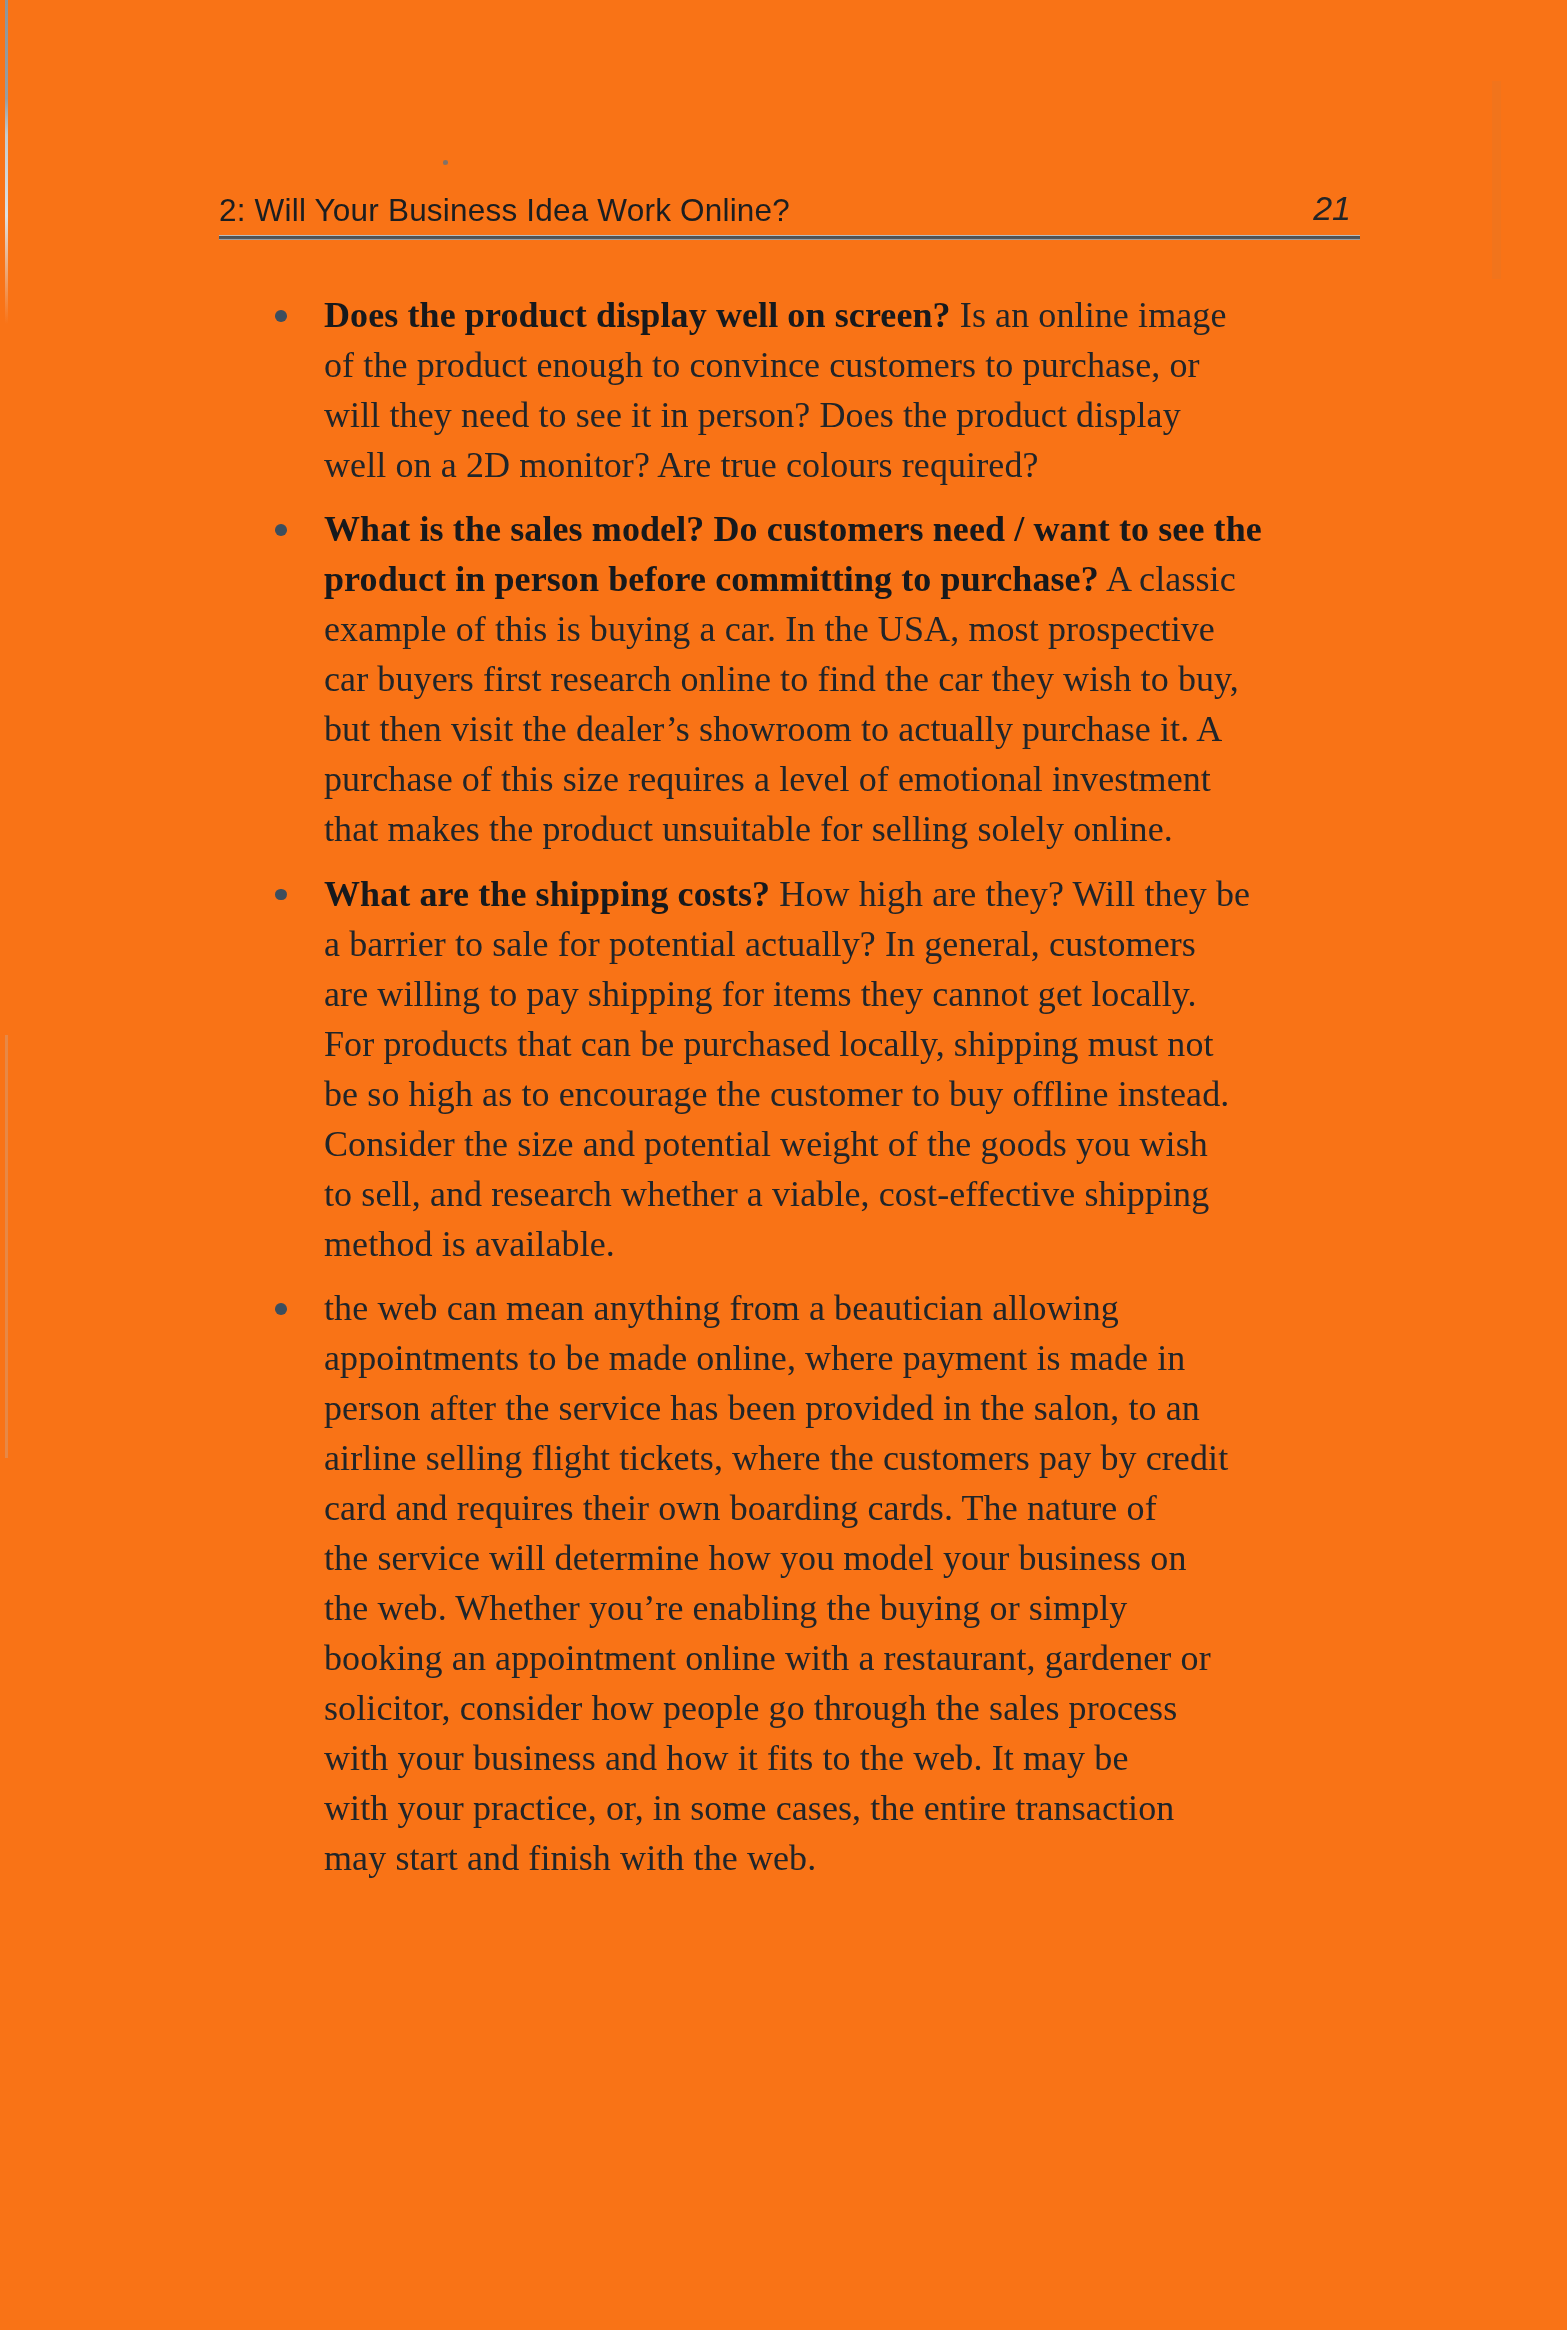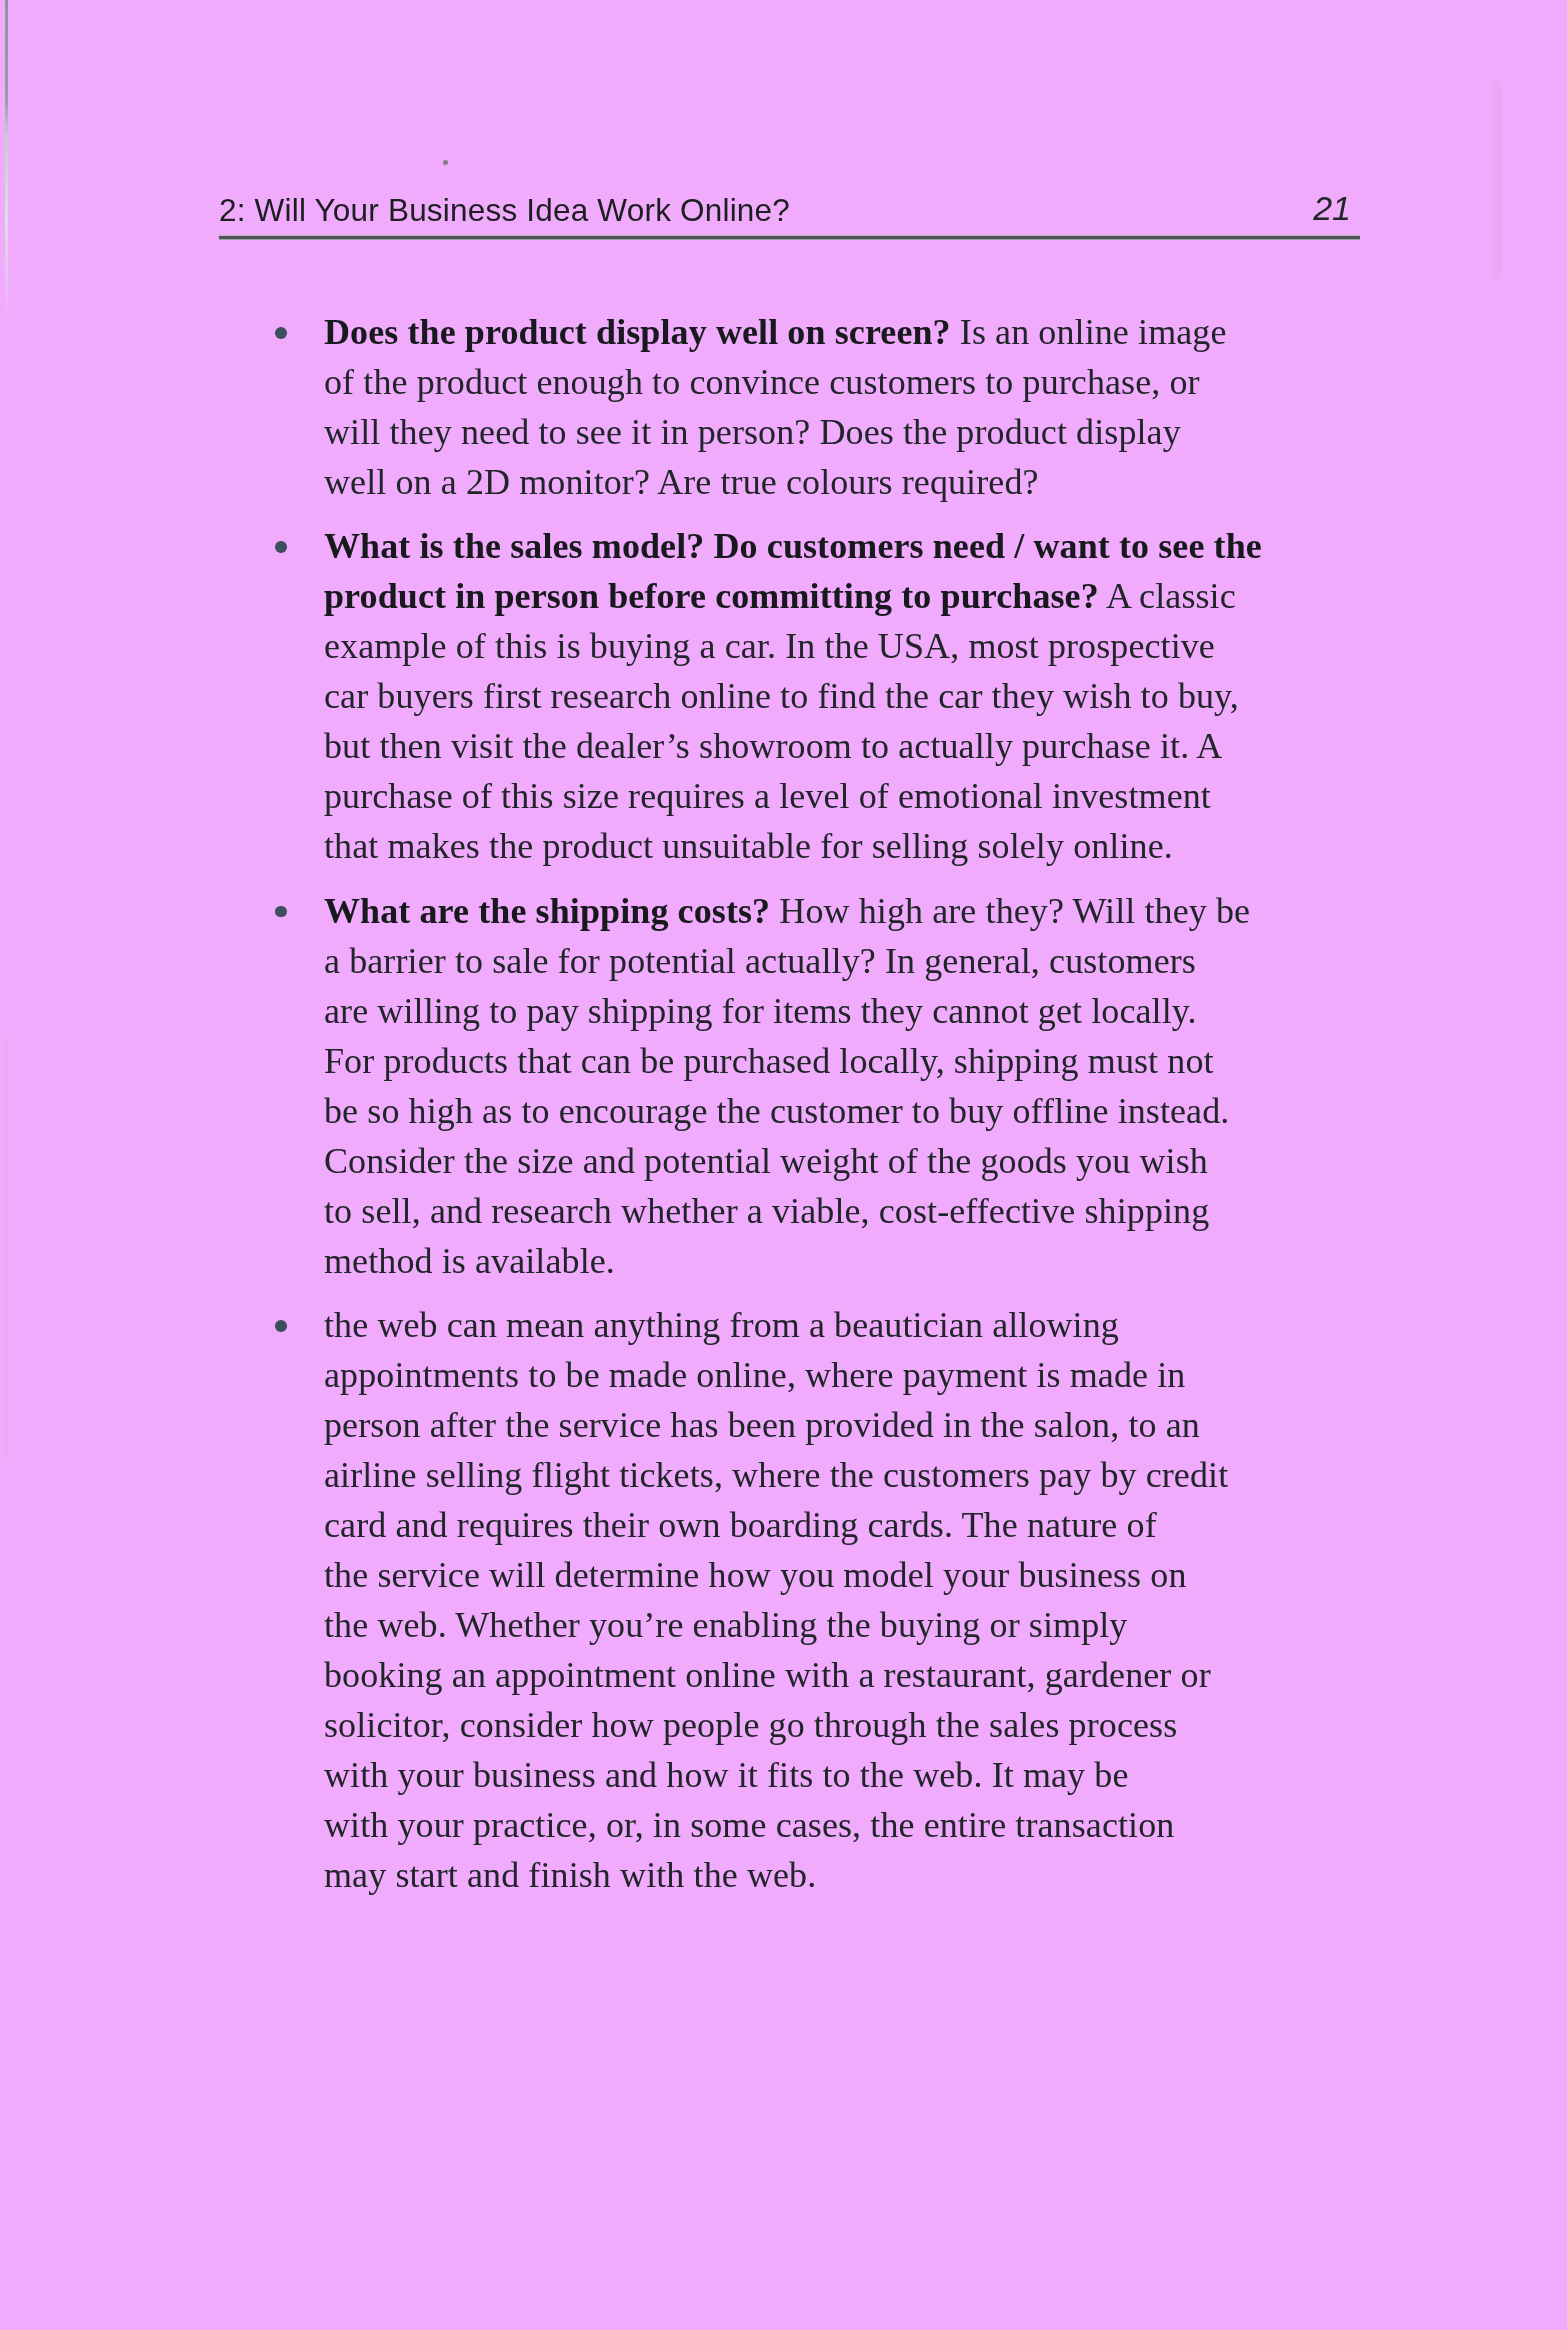--- a/index.html
+++ b/index.html
@@ -4,21 +4,21 @@
 <style>
   html, body {
     margin: 0;
     padding: 0;
     background: #ffffff;
   }
   .page {
     position: relative;
     width: 1567px;
     height: 2330px;
-    background: #f0abfc;
+    background: #f97316;
     overflow: hidden;
     font-family: "Liberation Serif", serif;
   }
 
   
   .edge-line-top {
     position: absolute;
     left: 4.5px; top: 0;
     width: 3.6px; height: 324px;
     background: linear-gradient(to bottom,
@@ -73,21 +73,21 @@
     width: 1141px; height: 5.4px;
     background: linear-gradient(to bottom,
       #babdbf 0px, #babdbf 0.9px,
       #4b4d4f 0.9px, #55575a 3.6px,
       #909396 3.6px, #a8abad 5.4px);
   }
 
   
   .bullet-list {
     position: absolute;
-    left: 270px; top: 307px;
+    left: 270px; top: 290px;
     width: 1134px;
   }
   .bullet-item {
     position: relative;
     padding-left: 54px;
     margin-bottom: 14.4px;
   }
   .bullet-dot {
     position: absolute;
     left: 5.4px; top: 20px;

